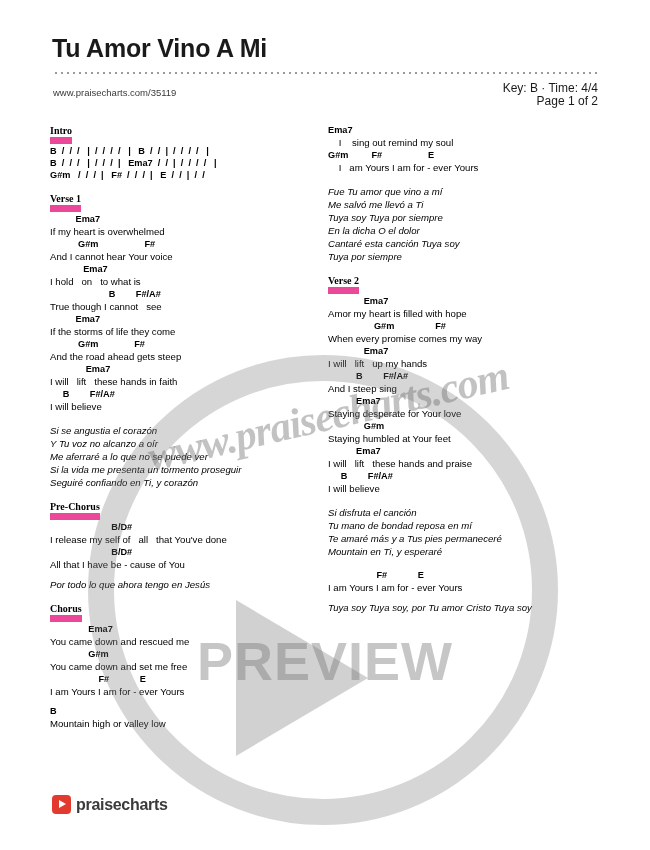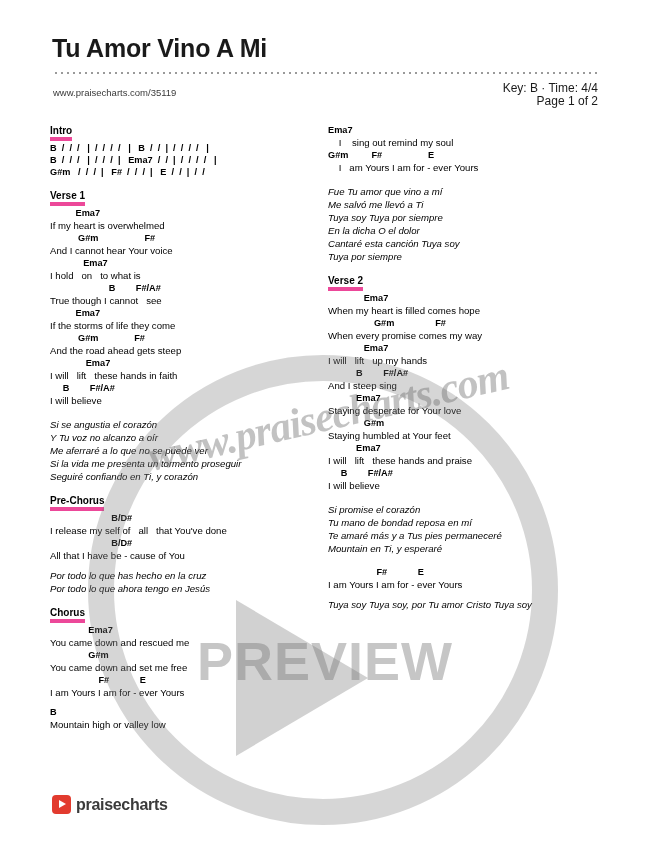--- a/index.html
+++ b/index.html
@@ -63,22 +63,23 @@
     line-height: 1.0;
   }
   .col-left { left: 50px; }
   .col-right { left: 328px; }
 
   .section-head {
     font-weight: bold;
     font-size: 10px;
     margin-bottom: 3px;
     display: inline-block;
-    border-bottom: 4px solid #ec4899;
+    border-bottom: 7px solid #ec4899;
     padding-bottom: 1px;
+    font-family: Liberation Serif, serif;
   }
   .block { margin-bottom: 11px; }
   .chordline {
     font-family: "Liberation Sans", sans-serif;
     font-weight: bold;
     font-size: 9.2px;
     white-space: pre;
     color: #000;
     height: 12px;
     letter-spacing: 0px;
@@ -225,21 +226,20 @@
         <div class="lyricline ital">Si la vida me presenta un tormento proseguir</div>
         <div class="lyricline ital">Seguiré confiando en Ti, y corazón</div>
       </div>
       <div class="block">
         <div><div class="section-head">Pre-Chorus</div></div>
         <div class="chordline">                        B/D#</div>
         <div class="lyricline">I release my self of   all   that You've done</div>
         <div class="chordline">                        B/D#</div>
         <div class="lyricline">All that I have be - cause of You</div>
         <div class="gap"></div>
-        <div class="lyricline ital">Por todo lo que has hecho en la cruz</div>
         <div class="lyricline ital">Por todo lo que ahora tengo en Jesús</div>
       </div>
       <div class="block">
         <div><div class="section-head">Chorus</div></div>
         <div class="chordline">               Ema7</div>
         <div class="lyricline">You came down and rescued me</div>
         <div class="chordline">               G#m</div>
         <div class="lyricline">You came down and set me free</div>
         <div class="chordline">                   F#            E</div>
         <div class="lyricline">I am Yours I am for - ever Yours</div>
@@ -259,38 +259,38 @@
         <div class="lyricline ital">Fue Tu amor que vino a mí</div>
         <div class="lyricline ital">Me salvó me llevó a Ti</div>
         <div class="lyricline ital">Tuya soy Tuya por siempre</div>
         <div class="lyricline ital">En la dicha O el dolor</div>
         <div class="lyricline ital">Cantaré esta canción Tuya soy</div>
         <div class="lyricline ital">Tuya por siempre</div>
       </div>
       <div class="block">
         <div><div class="section-head">Verse 2</div></div>
         <div class="chordline">              Ema7</div>
-        <div class="lyricline">When my heart is filled comes hope</div>
+        <div class="lyricline">Amor my heart is filled with hope</div>
         <div class="chordline">                  G#m                F#</div>
         <div class="lyricline">When every promise comes my way</div>
         <div class="chordline">              Ema7</div>
         <div class="lyricline">I will   lift   up my hands</div>
         <div class="chordline">           B        F#/A#</div>
         <div class="lyricline">And I steep sing</div>
         <div class="chordline">           Ema7</div>
         <div class="lyricline">Staying desperate for Your love</div>
         <div class="chordline">              G#m</div>
         <div class="lyricline">Staying humbled at Your feet</div>
         <div class="chordline">           Ema7</div>
         <div class="lyricline">I will   lift   these hands and praise</div>
         <div class="chordline">     B        F#/A#</div>
         <div class="lyricline">I will believe</div>
       </div>
       <div class="block">
-        <div class="lyricline ital">Si promise el corazón</div>
+        <div class="lyricline ital">Si disfruta el canción</div>
         <div class="lyricline ital">Tu mano de bondad reposa en mí</div>
         <div class="lyricline ital">Te amaré más y a Tus pies permaneceré</div>
         <div class="lyricline ital">Mountain en Ti, y esperaré</div>
       </div>
       <div class="block">
         <div class="chordline">                   F#            E</div>
         <div class="lyricline">I am Yours I am for - ever Yours</div>
         <div class="gap"></div>
         <div class="lyricline ital">Tuya soy Tuya soy, por Tu amor Cristo Tuya soy</div>
       </div>

